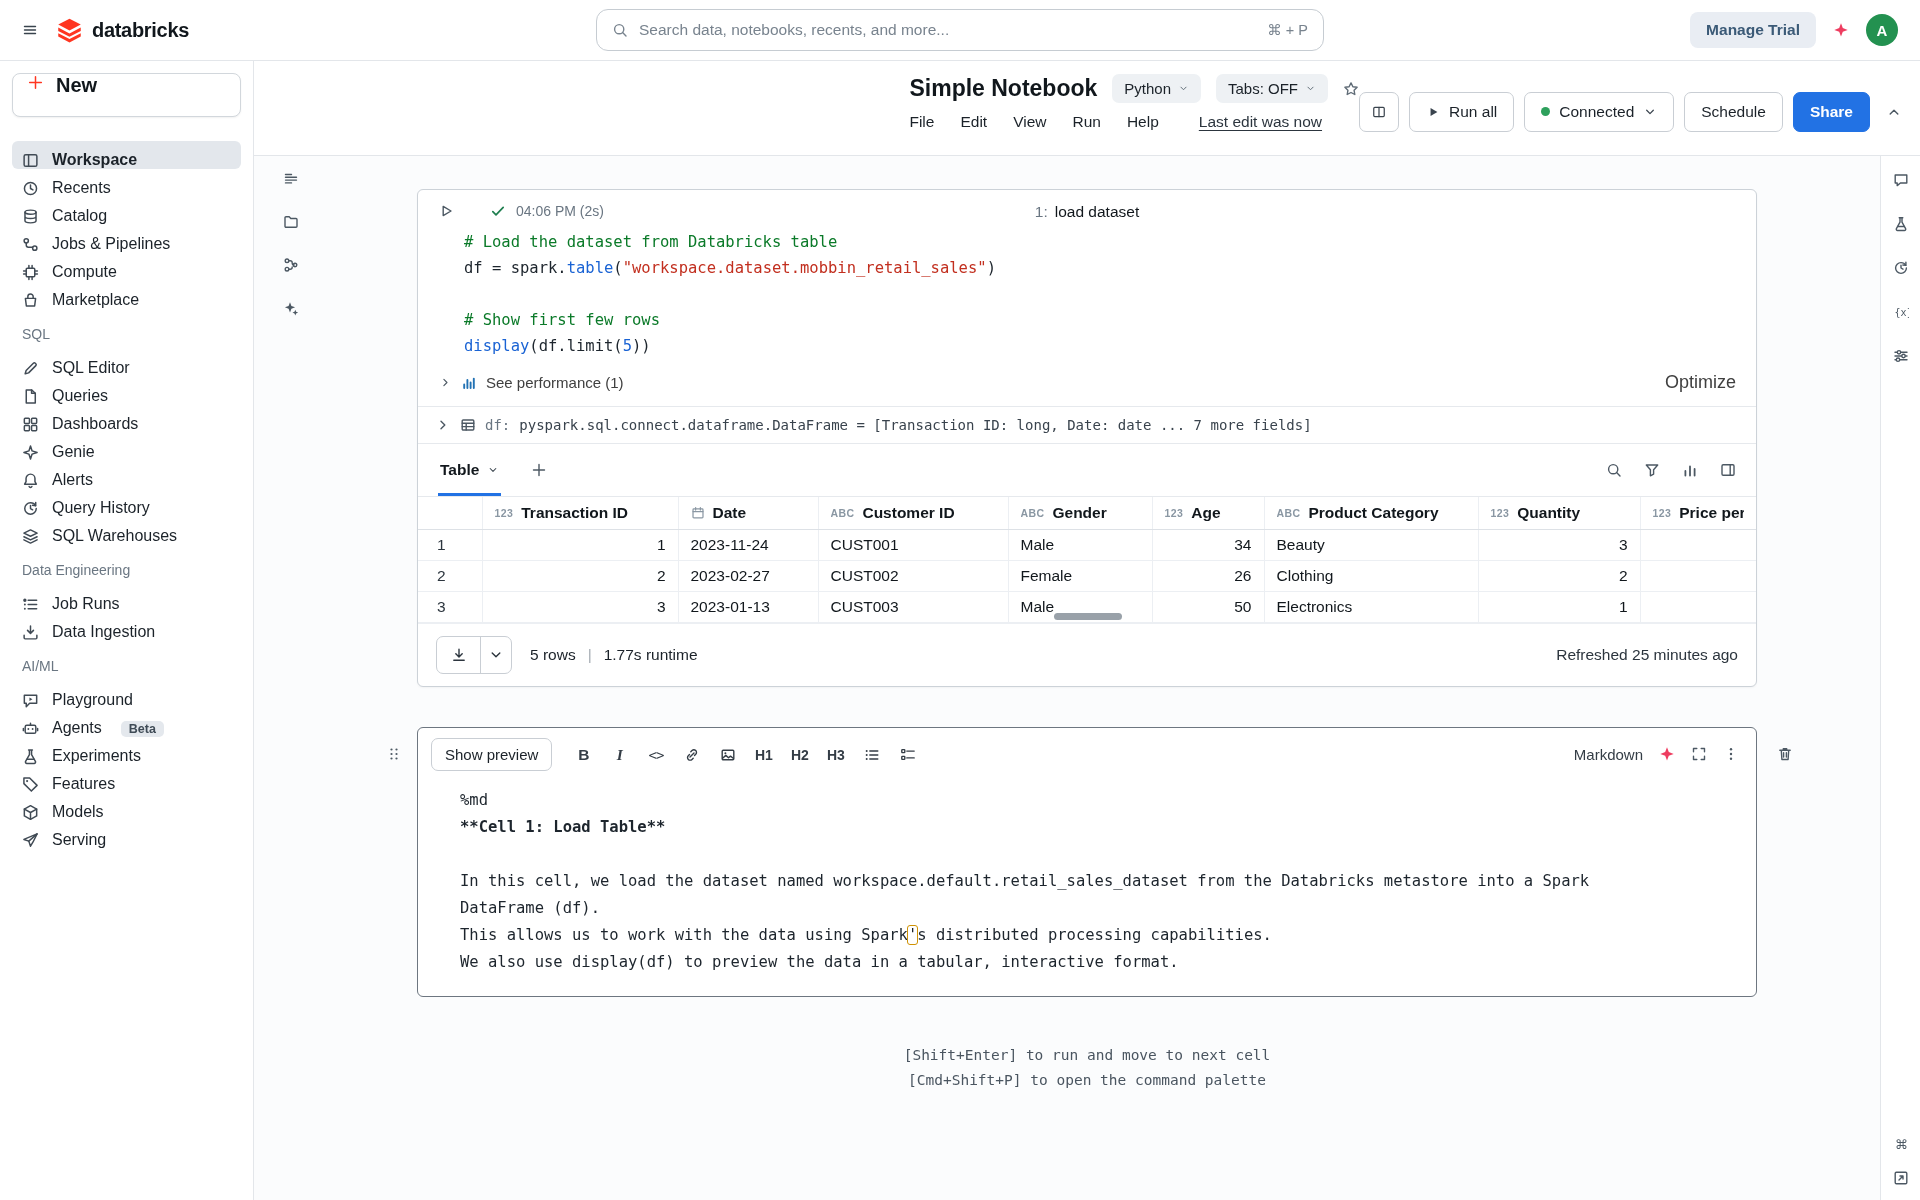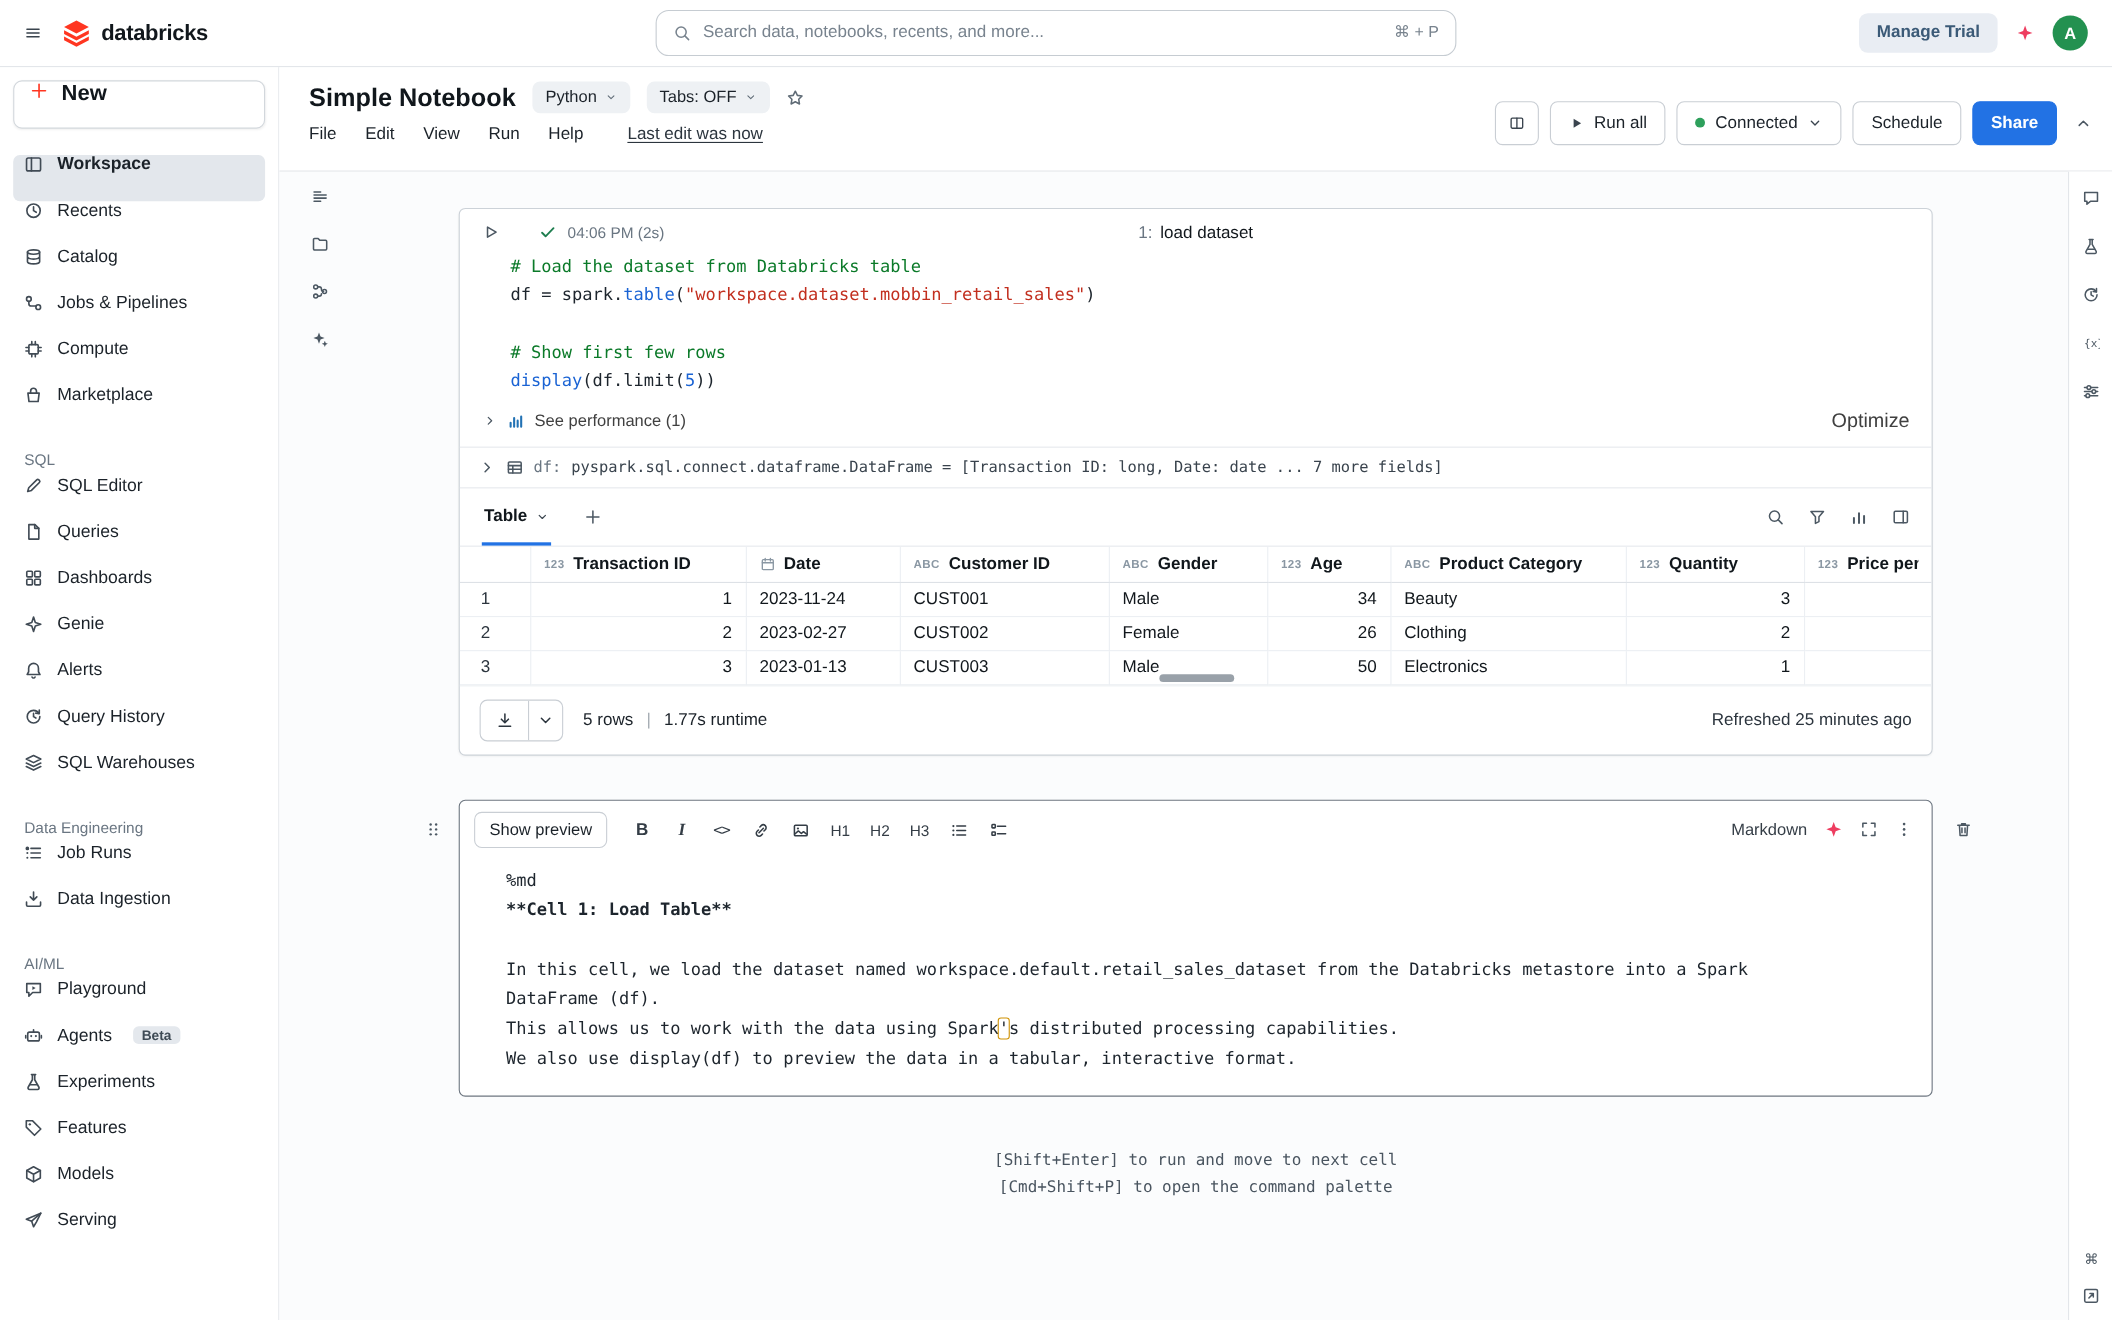--- a/index.html
+++ b/index.html
@@ -28,28 +28,28 @@
 .sidebar{width:254px;flex-shrink:0;border-right:1px solid #e3e6ea;padding:12px 12px 0;overflow:hidden;background:#fff}
 .main{flex:1;min-width:0;display:flex;flex-direction:column;background:#fbfcfd}
 .below{flex:1;min-height:0;display:flex}
 .right-rail{width:40px;flex-shrink:0;border-left:1px solid #e3e6ea;background:#fff;display:flex;flex-direction:column;align-items:center;padding:16px 0 14px;gap:28px;color:#4c5863}
 .right-rail .rail-bottom{margin-top:auto;display:flex;flex-direction:column;align-items:center;gap:18px}
 .r-ic{font-size:18px;color:#4c5863;display:flex}
 
 
 .new-btn{width:100%;height:44px;border:1px solid #d2d7dc;border-radius:8px;background:#fff;display:flex;align-items:flex-start;gap:12px;padding:0 14px;font-size:20px;font-weight:600;box-shadow:0 1px 2px rgba(0,0,0,.06);margin-bottom:24px}
 .new-btn .icon{color:#ff3621;font-size:17px}
-.side-item{height:42px;border-radius:6px;display:flex;align-items:flex-start;gap:13px;padding:0 10px;font-size:16px;color:#1b2229;cursor:pointer}
+.side-item{height:28px;border-radius:6px;display:flex;align-items:flex-end;gap:13px;padding:0 10px;font-size:16px;color:#1b2229;cursor:pointer}
 .side-item .icon{color:#414b55;font-size:17px}
 .side-item.selected{background:#e3e7ec;font-weight:600}
 .side-section{margin:17px 10px 7px;font-size:14px;color:#6a7682}
 .badge{margin-left:6px;background:#e4e8ed;border-radius:5px;padding:1px 8px;font-size:12.5px;color:#3f4b56;font-weight:600}
 
 
-.nb-header{background:#fff;border-bottom:1px solid #e3e6ea;height:95px;padding:13px 18px 0 27px;display:flex;justify-content:space-between}
+.nb-header{background:#fff;border-bottom:1px solid #e3e6ea;height:95px;padding:13px 18px 0 27px;display:flex;justify-content:flex-end}
 .title-row{display:flex;align-items:center;gap:15px}
 .nb-title{font-size:23px;font-weight:700}
 .pill{display:flex;align-items:center;gap:7px;background:#eef1f4;border-radius:7px;padding:6px 12px;font-size:15px;font-weight:500;color:#1b2229}
 .pill .icon{font-size:11px;color:#5f6b76}
 .star-btn{color:#5f6b76;font-size:19px;display:flex}
 .menu-row{display:flex;align-items:center;gap:26px;margin-top:10px;font-size:15.5px}
 .menu-item{color:#1b2229;cursor:pointer}
 .last-edit{margin-left:14px;color:#2c353e;text-decoration:underline;text-underline-offset:3px;cursor:pointer}
 .nb-h-right{display:flex;align-items:center;gap:10px;align-self:center;padding-bottom:6px}
 .btn{height:40px;border:1px solid #c9ced4;border-radius:7px;background:#fff;display:flex;align-items:center;gap:9px;padding:0 16px;font-size:15.5px;font-weight:500;color:#1b2229}
@@ -121,21 +121,21 @@
 .md-cell{border:1px solid #6d7680;border-radius:6px;background:#fff}
 .drag-handle{position:absolute;left:-31px;top:19px;color:#4c5863;font-size:17px;display:flex;cursor:grab}
 .trash-btn{position:absolute;right:-36px;top:19px;color:#4c5863;font-size:18px;display:flex}
 .md-toolbar{display:flex;align-items:center;gap:3px;padding:10px 13px 4px}
 .show-preview{border:1px solid #c9ced4;border-radius:7px;background:#fff;padding:7px 13px;font-size:15px;margin-right:12px;color:#1b2229}
 .tb-btn{min-width:33px;height:32px;display:flex;align-items:center;justify-content:center;border-radius:5px;color:#343d46;font-size:15.5px;padding:0 5px}
 .tb-btn .icon{font-size:16px}
 .tb-bold span{font-weight:800}
 .tb-italic span{font-style:italic;font-family:'Liberation Serif',serif;font-weight:600}
 .tb-inline-code span{font-family:'DejaVu Sans Mono',monospace;font-size:14px;letter-spacing:-1px}
-.tb-h1 span,.tb-h2 span,.tb-h3 span{font-size:14px;font-weight:400}
+.tb-h1 span,.tb-h2 span,.tb-h3 span{font-size:14px;font-weight:700}
 .md-right{margin-left:auto;display:flex;align-items:flex-start;gap:16px;padding-right:4px}
 .md-mode{font-size:15px;color:#343d46}
 .sparkle-red{color:#ee3d60;font-size:17px;display:flex}
 .md-ic{color:#4c5863;font-size:16px;display:flex}
 .md-content{font-family:'DejaVu Sans Mono',monospace;font-size:15.5px;line-height:27px;padding:12px 24px 20px 42px;color:#1d252d;cursor:text}
 .md-line{min-height:27px;white-space:pre-wrap}
 .seg-bold{font-weight:700}
 .seg-cursor{outline:1.5px solid #cf9204;border-radius:2px}
 
 

